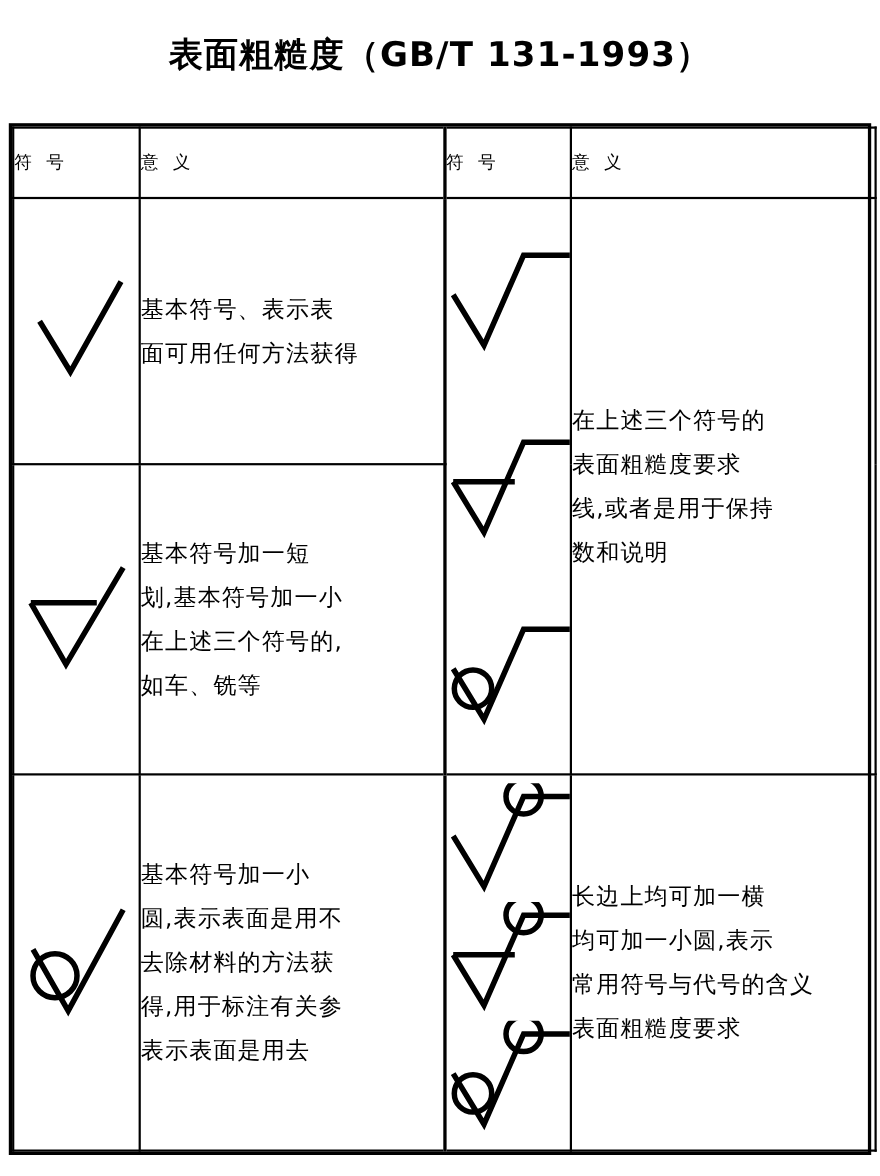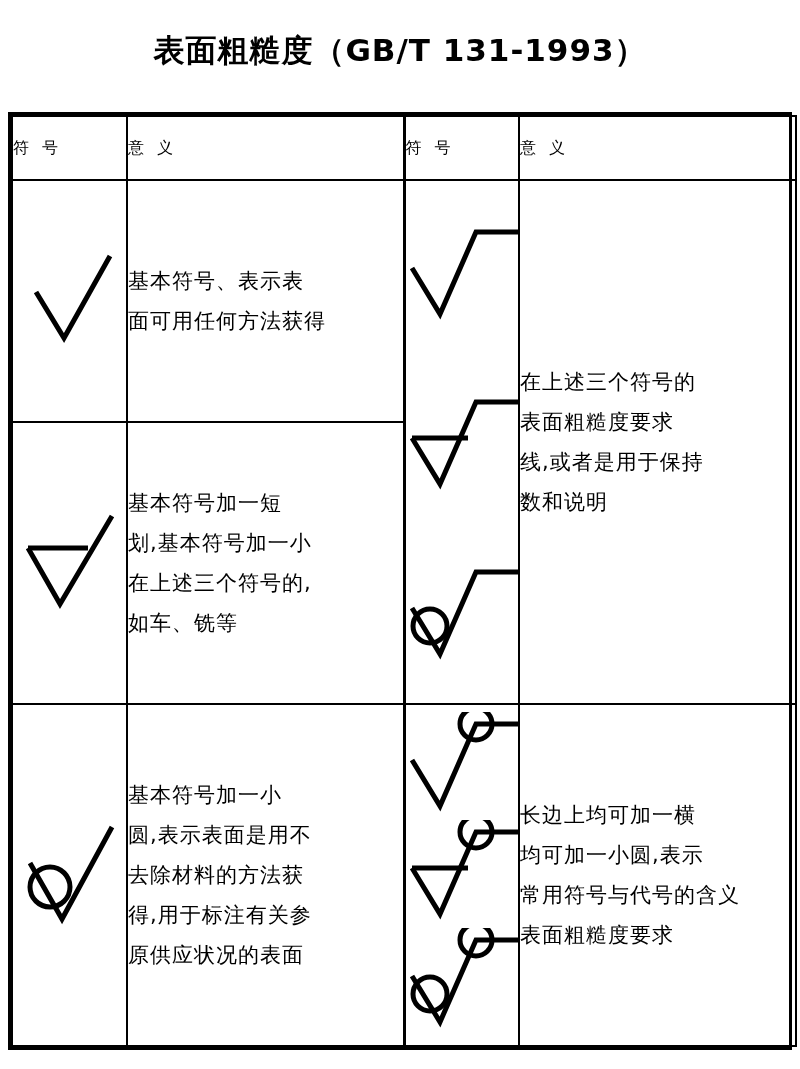--- a/index.html
+++ b/index.html
@@ -178,21 +178,21 @@
                 <path d="M10 48 L42 104 L92 12" fill="none" stroke="#000" stroke-width="5"></path>
                 <circle cx="30" cy="72" r="20" fill="none" stroke="#000" stroke-width="5"></circle>
               </svg>
             </span>
           </td>
           <td class="meaning">
             <span class="ln">基本符号加一小</span>
             <span class="ln">圆,表示表面是用不</span>
             <span class="ln">去除材料的方法获</span>
             <span class="ln">得,用于标注有关参</span>
-            <span class="ln">原供应状况的表面</span>
+            <span class="ln">表示表面是用去</span>
           </td>
 
           <td class="symcell mid-sep">
             <div class="stack">
               <span>
                 <svg width="120" height="105" viewBox="0 0 120 105">
                   <path d="M10 48 L38 94 L74 12 L116 12" fill="none" stroke="#000" stroke-width="5"></path>
                   <circle cx="74" cy="12" r="16" fill="none" stroke="#000" stroke-width="5"></circle>
                 </svg>
               </span>

